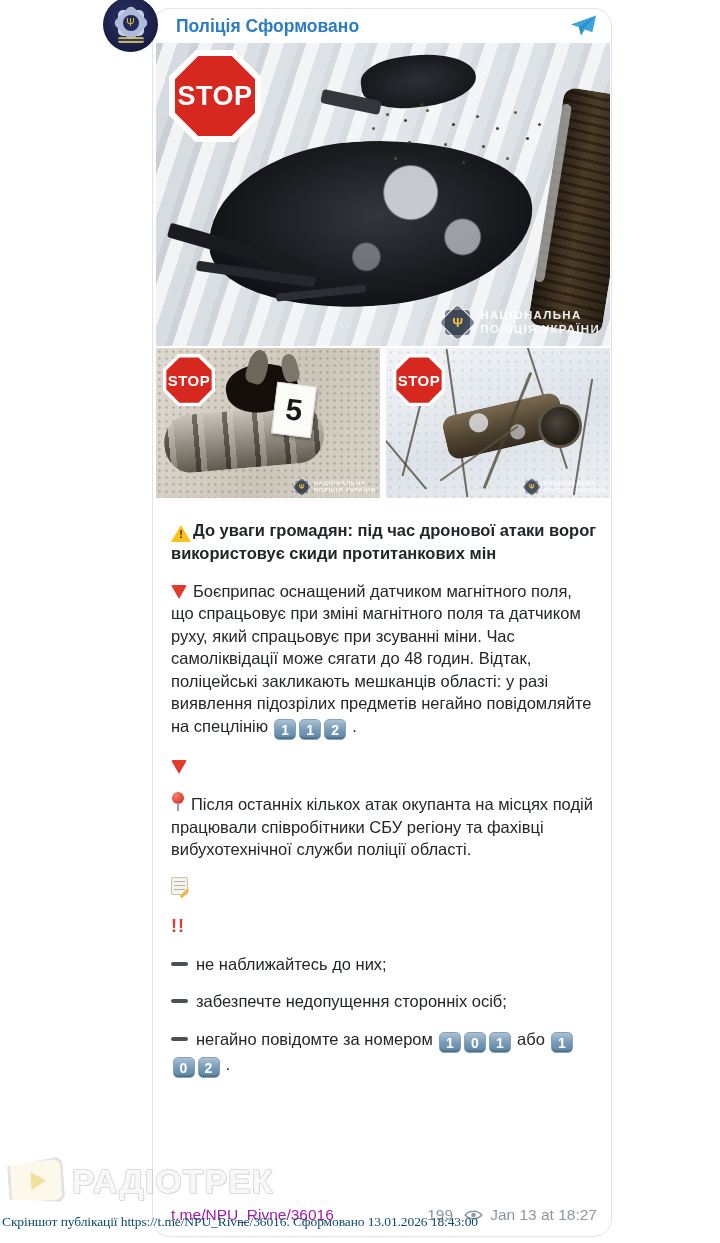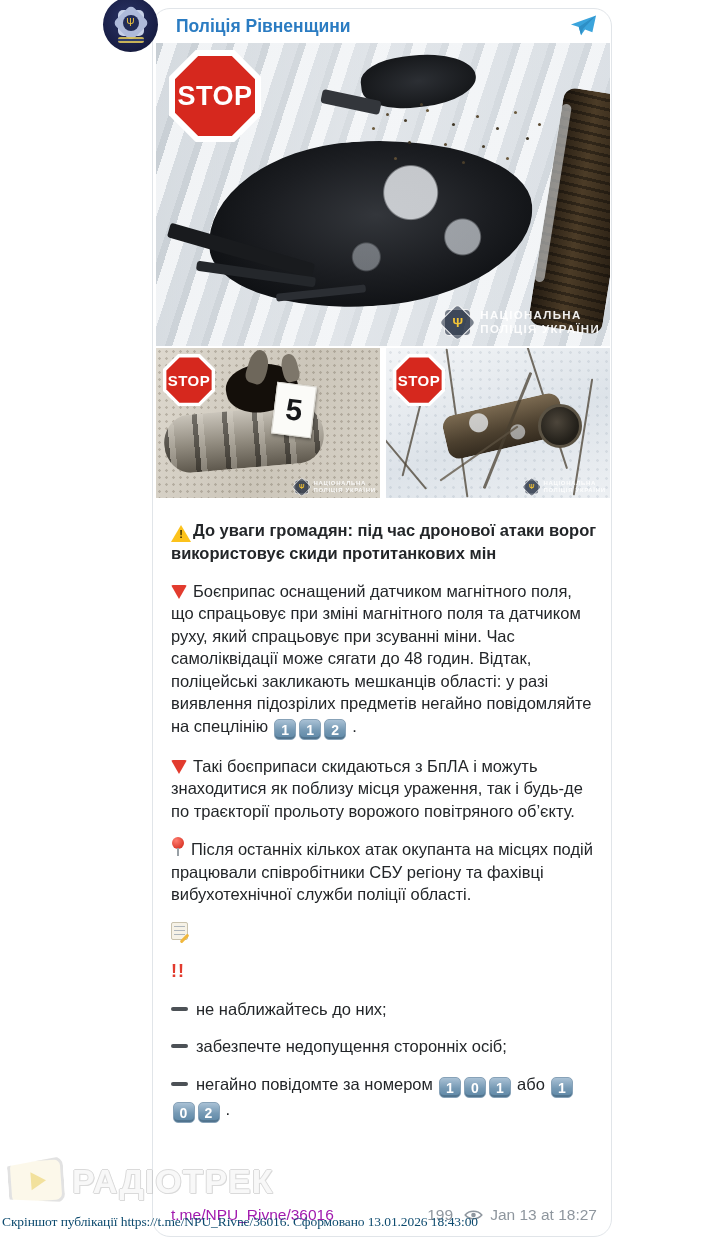--- a/index.html
+++ b/index.html
@@ -199,21 +199,21 @@
 <div class="avatar">
   <div class="star">
       <span class="core">Ψ</span>
     </div>
   <div class="ribbon"></div>
 </div>
 
 <div class="card">
 
   <div class="card-header">
-    <span class="channel-name">Поліція Рівненщини</span>
+    <span class="channel-name">Поліція Сформовано</span>
     <svg class="tg-plane" viewBox="0 0 28 24">
       <path d="M27 1 L1 10.4 l8.1 2.7 2.4 8.6 4.1-6.1 7.6 2.9 Z" fill="#3ba4dc"></path>
       <path d="M27 1 L9.1 13.1 l2.4 8.6 1.9-6.5 Z" fill="#2e8fc6"></path>
     </svg>
   </div>
 
   <div class="photo img-main">
     <div class="wreck"></div>
     <div class="shard s1"></div>
     <div class="shard s2"></div>
@@ -280,21 +280,21 @@
           <div>НАЦІОНАЛЬНА</div>
           <div>ПОЛІЦІЯ УКРАЇНИ</div>
         </div>
       </div>
     </div>
   </div>
 
   <div class="message">
       <p class="para b"><span class="emj emj-warning"></span><span>До уваги громадян: під час дронової атаки ворог використовує скиди протитанкових мін</span></p>
       <p class="para "><span class="emj emj-tri"></span><span>Боєприпас оснащений датчиком магнітного поля, що спрацьовує при зміні магнітного поля та датчиком руху, який спрацьовує при зсуванні міни. Час самоліквідації може сягати до 48 годин. Відтак, поліцейські закликають мешканців області: у разі виявлення підозрілих предметів негайно повідомляйте на спецлінію </span><span class="keycap">1</span><span class="keycap">1</span><span class="keycap">2</span><span> .</span></p>
-      <p class="para "><span class="emj emj-tri"></span><span>Такі боєприпаси скидаються з БпЛА і можуть знаходитися як поблизу місця ураження, так і будь-де по траєкторії прольоту ворожого повітряного об’єкту.</span></p>
+      <p class="para "><span class="emj emj-tri"></span></p>
       <p class="para "><span class="emj emj-pin"></span><span>Після останніх кількох атак окупанта на місцях подій працювали співробітники СБУ регіону та фахівці вибухотехнічної служби поліції області.</span></p>
       <p class="para "><span class="emj emj-memo"></span></p>
       <p class="para "><span class="emj emj-bangbang"></span></p>
       <p class="para "><span class="emj emj-minus"></span><span>не наближайтесь до них;</span></p>
       <p class="para "><span class="emj emj-minus"></span><span>забезпечте недопущення сторонніх осіб;</span></p>
       <p class="para "><span class="emj emj-minus"></span><span>негайно повідомте за номером </span><span class="keycap">1</span><span class="keycap">0</span><span class="keycap">1</span><span> або </span><span class="keycap">1</span><span class="keycap">0</span><span class="keycap">2</span><span> .</span></p>
     </div>
 
   <div class="footer">
     <a href="#" class="post-link">t.me/NPU_Rivne/36016</a>

